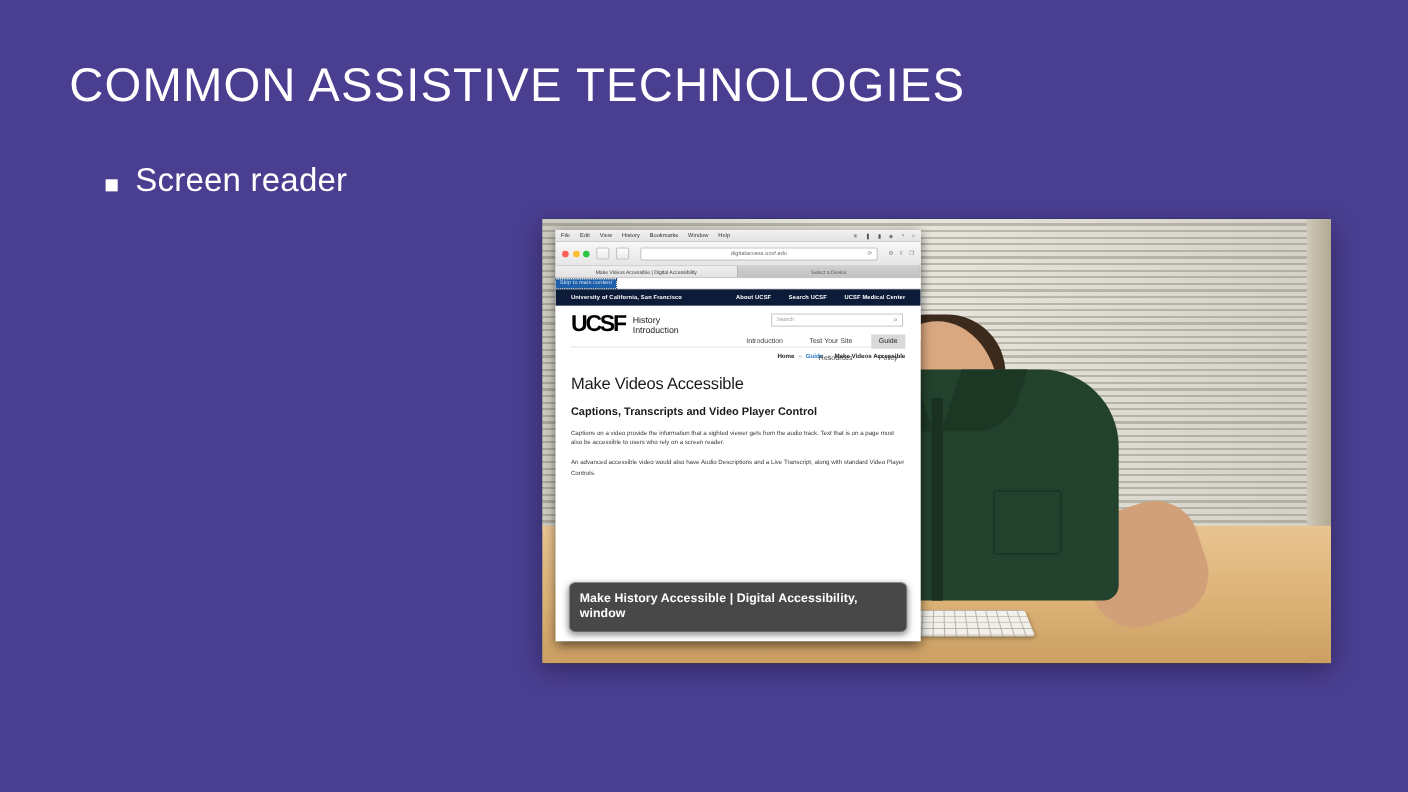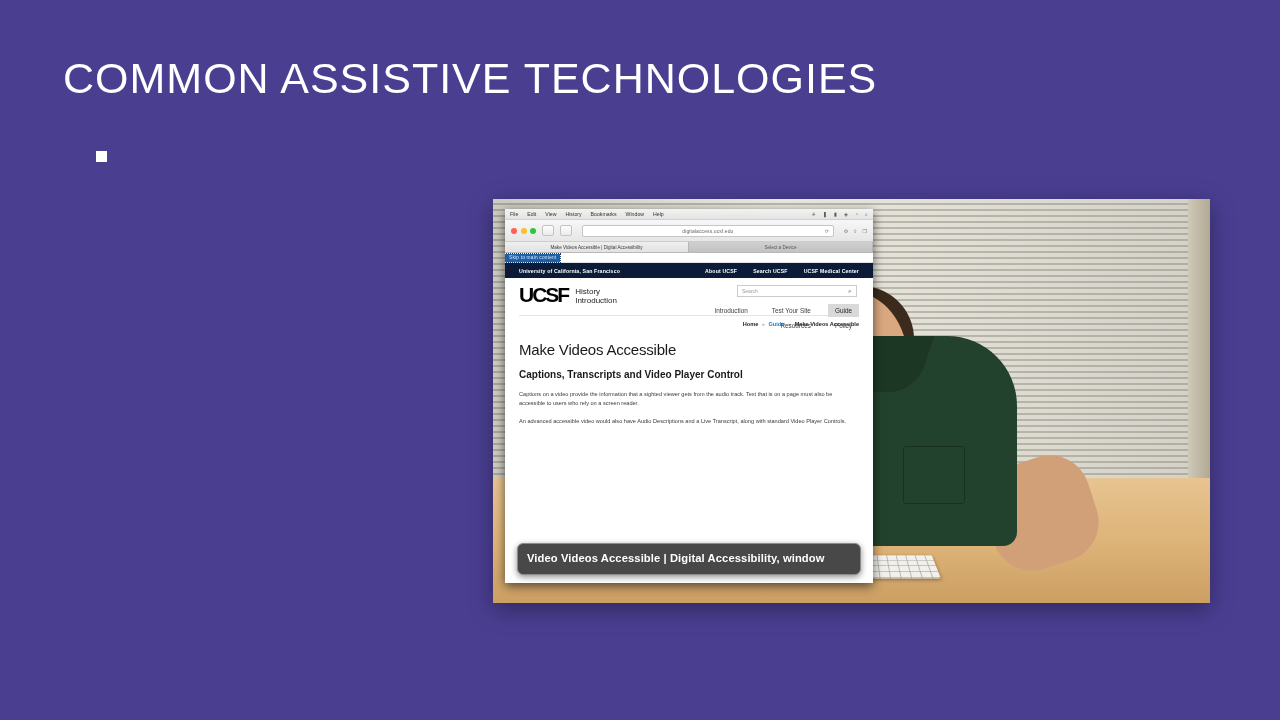--- a/index.html
+++ b/index.html
@@ -171,21 +171,21 @@
     box-shadow: 0 2px 4px rgba(0,0,0,.35);
     background-image:
       repeating-linear-gradient(to right, rgba(170,168,160,.8) 0 1px, transparent 1px 10px),
       repeating-linear-gradient(to bottom, rgba(170,168,160,.8) 0 1px, transparent 1px 8px);
   }
 
   
   #browser {
     position: absolute;
     left: 12px; top: 10px;
-    width: 368px; height: 374px;
+    width: 332px; height: 374px;
     background: #ffffff;
     box-shadow: 0 3px 10px rgba(0,0,0,.6);
     overflow: hidden;
     font-size: 5px;
   }
   .osx-menubar {
     height: 11px;
     background: linear-gradient(to bottom,#f2f2f2,#e3e3e3);
     border-bottom: 1px solid #cfcfcf;
     display: flex; align-items: center;
@@ -346,20 +346,21 @@
 </style>
 </head>
 <body>
 
 <div id="slide">
 
   <div class="slide-title">COMMON ASSISTIVE TECHNOLOGIES</div>
 
   <div class="bullet-row">
     <span class="bullet-marker"></span>
+    <span class="bullet-text">Screen reader</span>
   </div>
 
   <div id="video">
 
     <div class="scene">
       <div class="blinds">
         <div class="blinds-shade"></div>
       </div>
       <div class="wall-right"></div>
       <div class="chairback"></div>
@@ -465,18 +466,18 @@
         <span class="bc-sep">»</span>
         <span>Make Videos Accessible</span>
       </div>
 
       <div class="page-h1">Make Videos Accessible</div>
       <div class="page-h2">Captions, Transcripts and Video Player Control</div>
       <div class="page-p">Captions on a video provide the information that a sighted viewer gets from the audio track. Text that is on a page must also be accessible to users who rely on a screen reader.</div>
       <div class="page-p">An advanced accessible video would also have Audio Descriptions and a Live Transcript, along with standard Video Player Controls.</div>
 
       <div class="vo-panel">
-        <div class="vo-text">Video Videos Accessible | Digital Accessibility, window</div>
+        <div class="vo-text">Make History Accessible | Digital Accessibility, window</div>
       </div>
 
     </div>
   </div>
 </div>
 
 </body></html>

